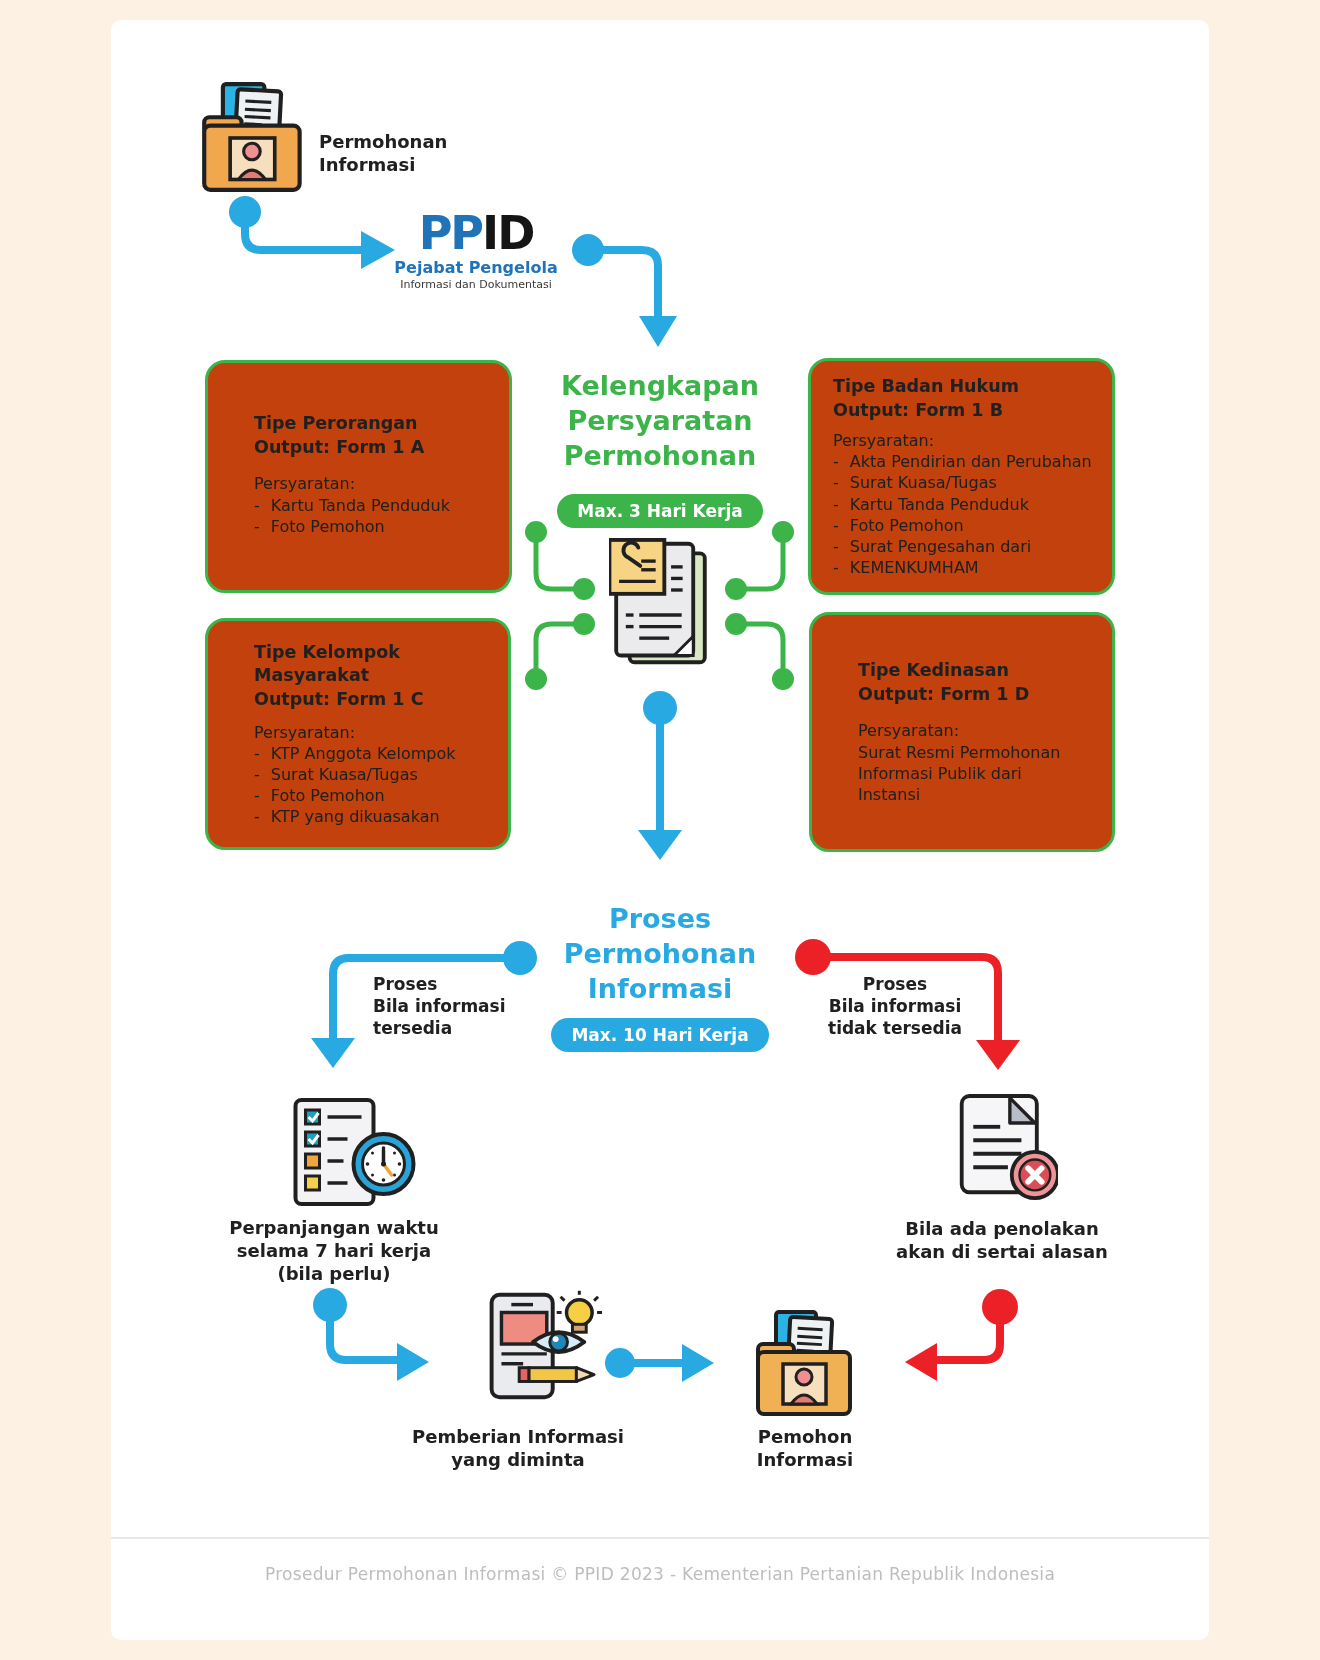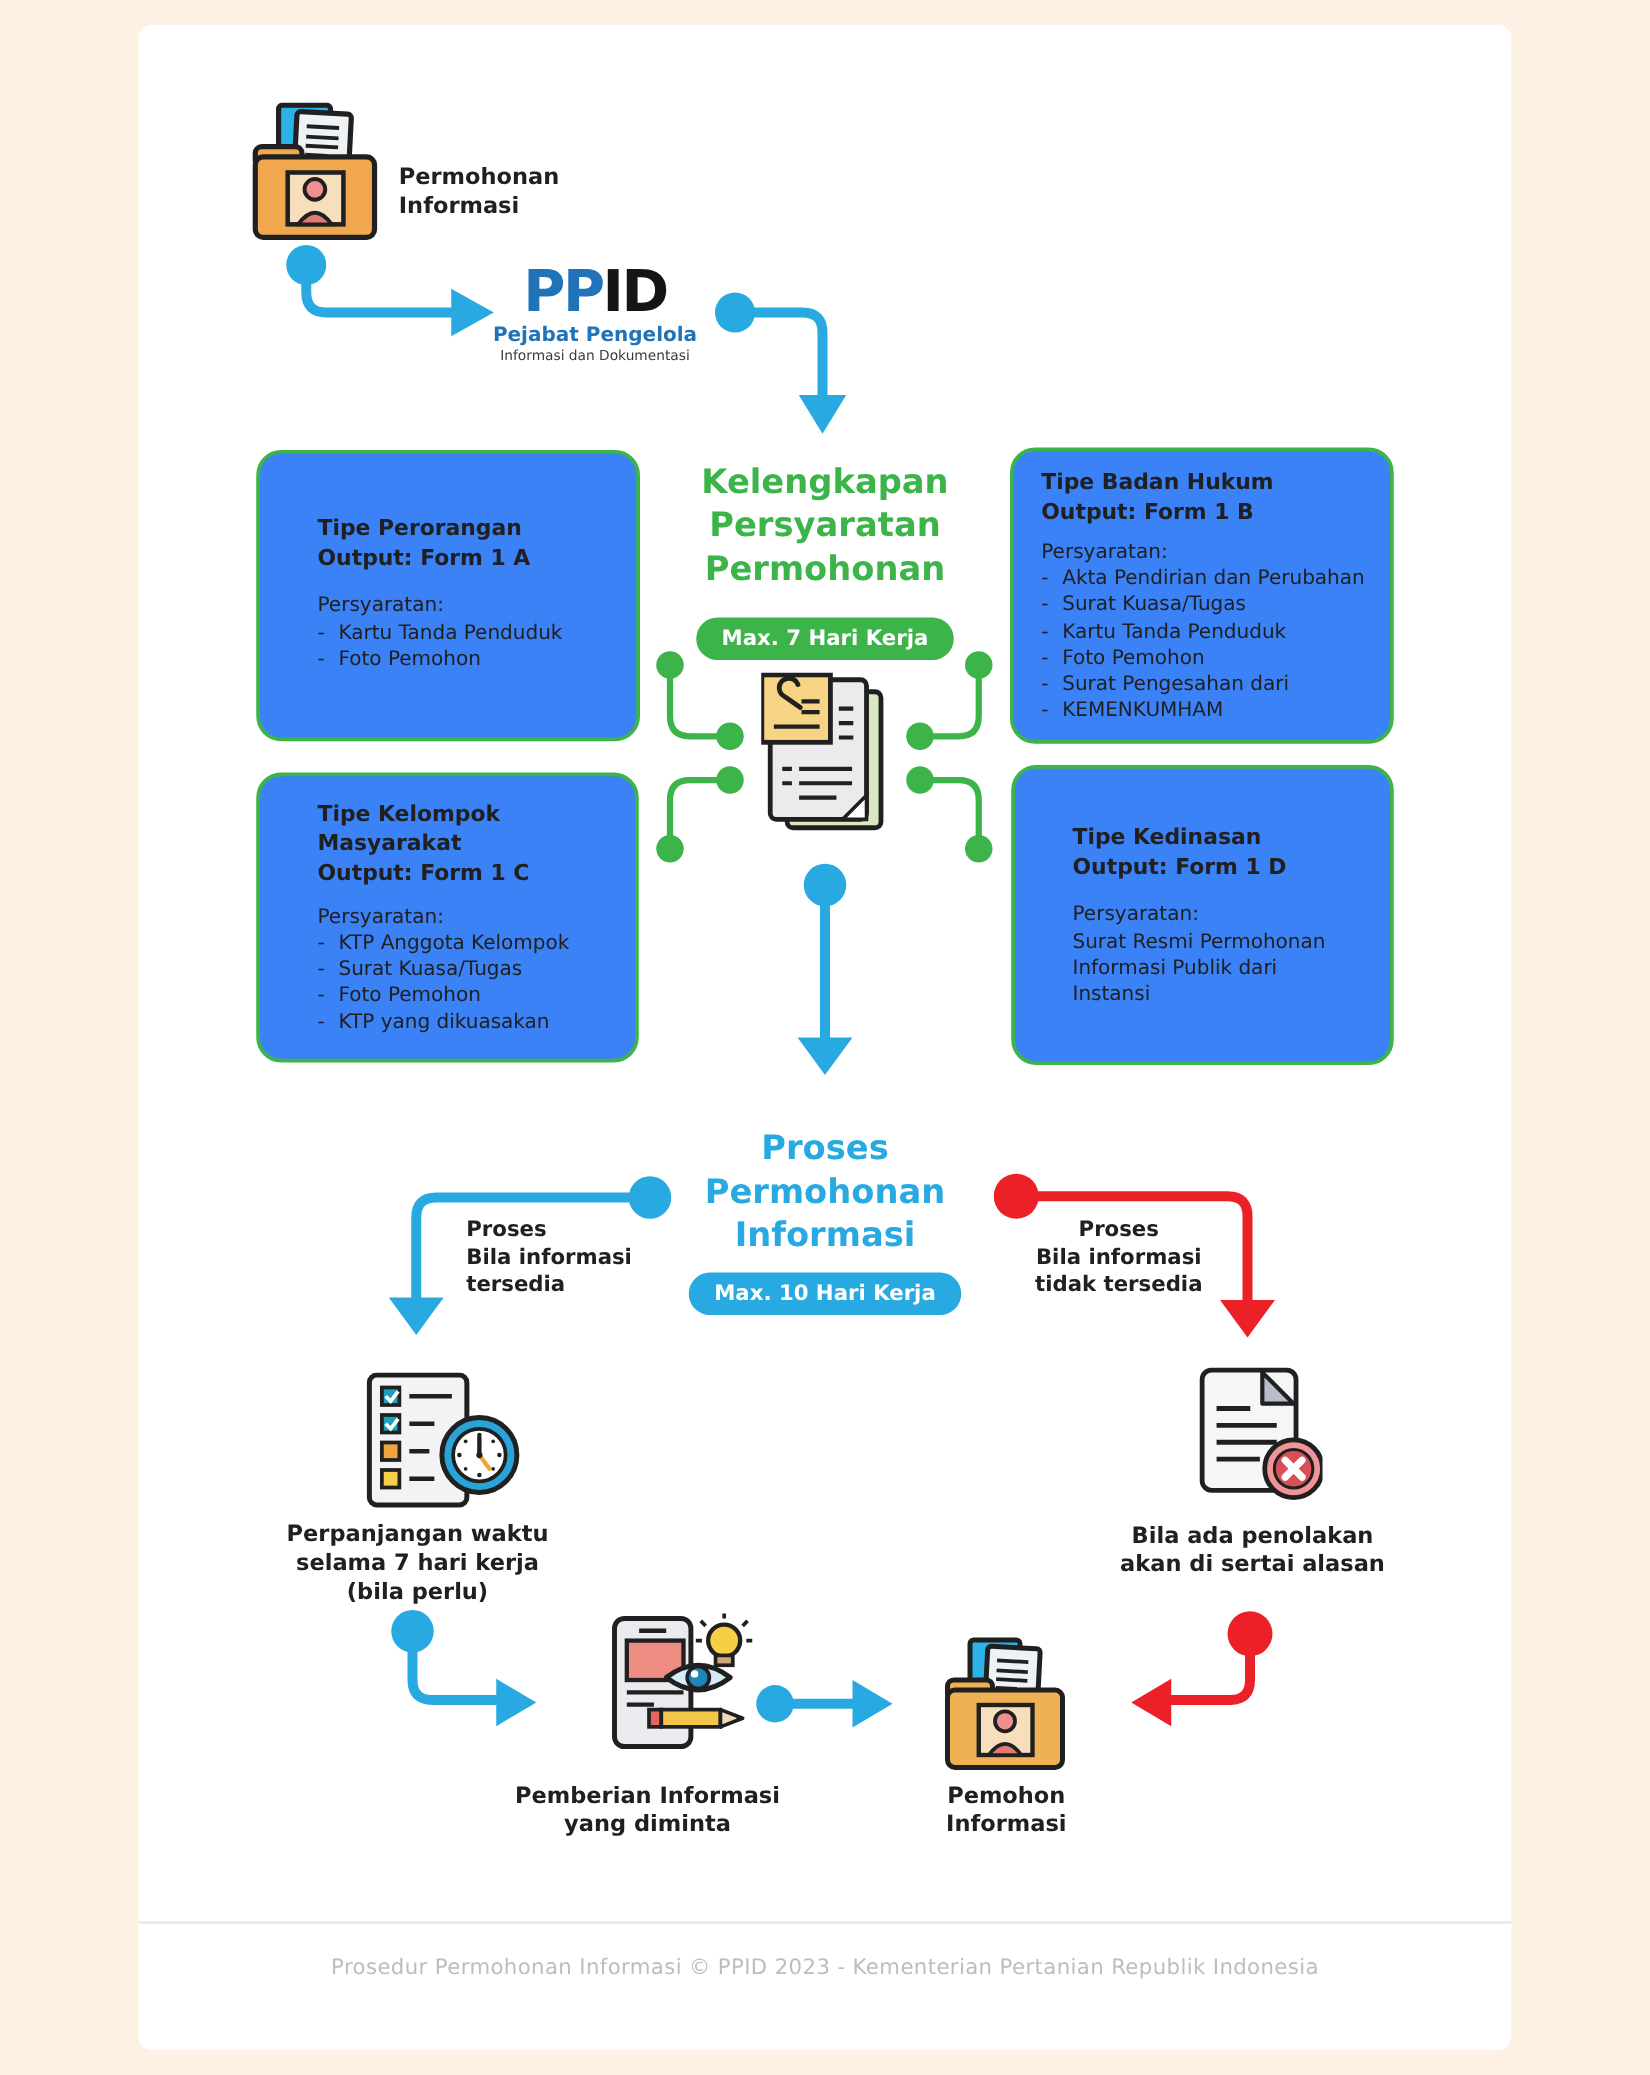--- a/index.html
+++ b/index.html
@@ -27,21 +27,21 @@
   .stage1-title { left:419px; top:348px; color:#3cb44a; }
   .stage2-title { left:419px; top:881px; color:#29a9e1; }
   .badge-wrap { width:260px; display:flex; justify-content:center; }
   .badge { color:#fff; font-weight:bold; font-size:17px; padding:7px 20px; border-radius:18px; }
   .badge-green-wrap { left:419px; top:474px; }
   .badge-green { background:#3cb44a; }
   .badge-blue-wrap { left:419px; top:998px; }
   .badge-blue { background:#29a9e1; }
 
   
-  .gbox { border:3px solid #3cb44a; border-radius:20px; background:#3b82f6; font-size:16px; line-height:1.32; display:flex; flex-direction:column; justify-content:center; }
+  .gbox { border:3px solid #3cb44a; border-radius:20px; background:#c2410c; font-size:16px; line-height:1.32; display:flex; flex-direction:column; justify-content:center; }
   .gbox h3 { font-size:17.5px; line-height:1.35; margin-bottom:14px; }
   .gbox ul { list-style:none; }
   .gbox li { display:flex; gap:11px; }
   .gbox li::before { content:"-"; }
   .box-a { left:94px;  top:340px; width:307px; height:233px; padding:20px 20px 24px 46px; }
   .box-b { left:697px; top:338px; width:307px; height:237px; padding:20px 14px 20px 22px; }
   .box-b h3 { margin-bottom:8px; }
   .box-c { left:94px;  top:598px; width:306px; height:232px; padding:20px 20px 20px 46px; }
   .box-c h3 { margin-bottom:10px; }
   .box-d { left:698px; top:592px; width:306px; height:240px; padding:20px 20px 20px 46px; }
@@ -150,21 +150,21 @@
 Informasi</div>
 
   <div class="abs logo">
     <div class="word"><span class="pp">PP</span><span class="id">ID</span></div>
     <div class="sub1">Pejabat Pengelola</div>
     <div class="sub2">Informasi dan Dokumentasi</div>
   </div>
 
   <div class="abs stage-title stage1-title">Kelengkapan Persyaratan Permohonan</div>
   <div class="abs badge-wrap badge-green-wrap">
-      <span class="badge badge-green">Max. 7 Hari Kerja</span>
+      <span class="badge badge-green">Max. 3 Hari Kerja</span>
     </div>
 
   <div class="abs gbox box-a">
     <h3 class="pre">Tipe Perorangan
 Output: Form 1 A</h3>
     <div>Persyaratan:</div>
     <ul>
       <li>Kartu Tanda Penduduk</li>
       <li>Foto Pemohon</li>
     </ul>

